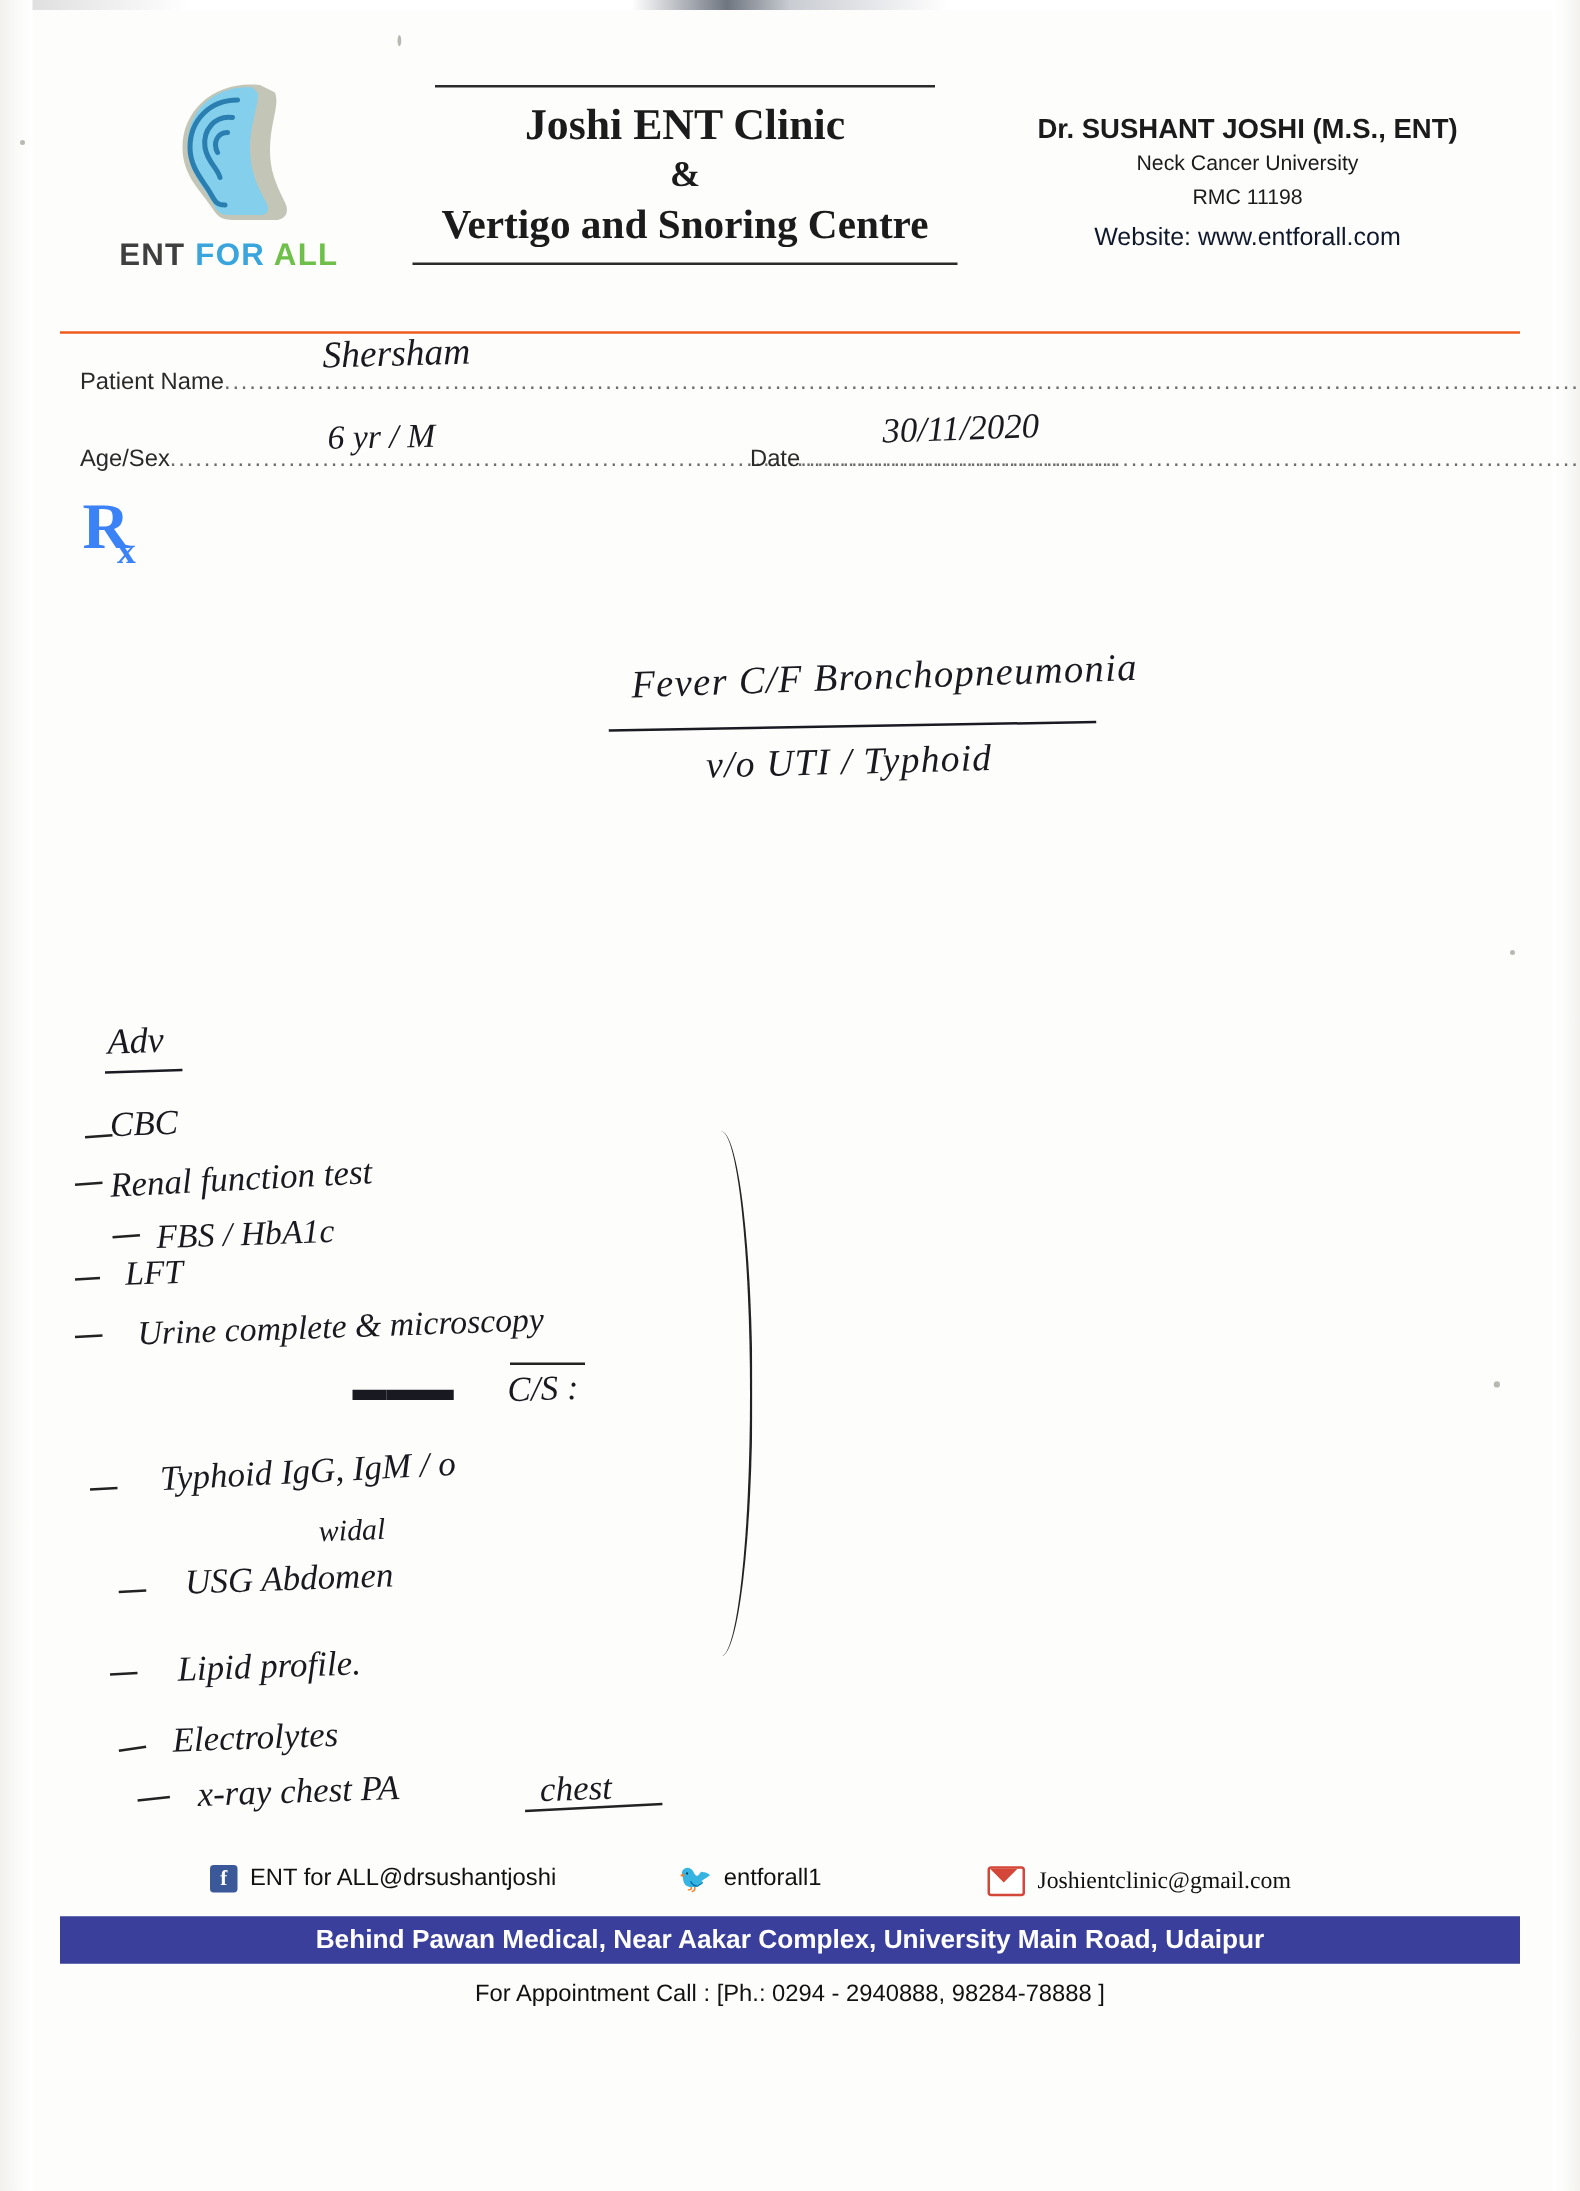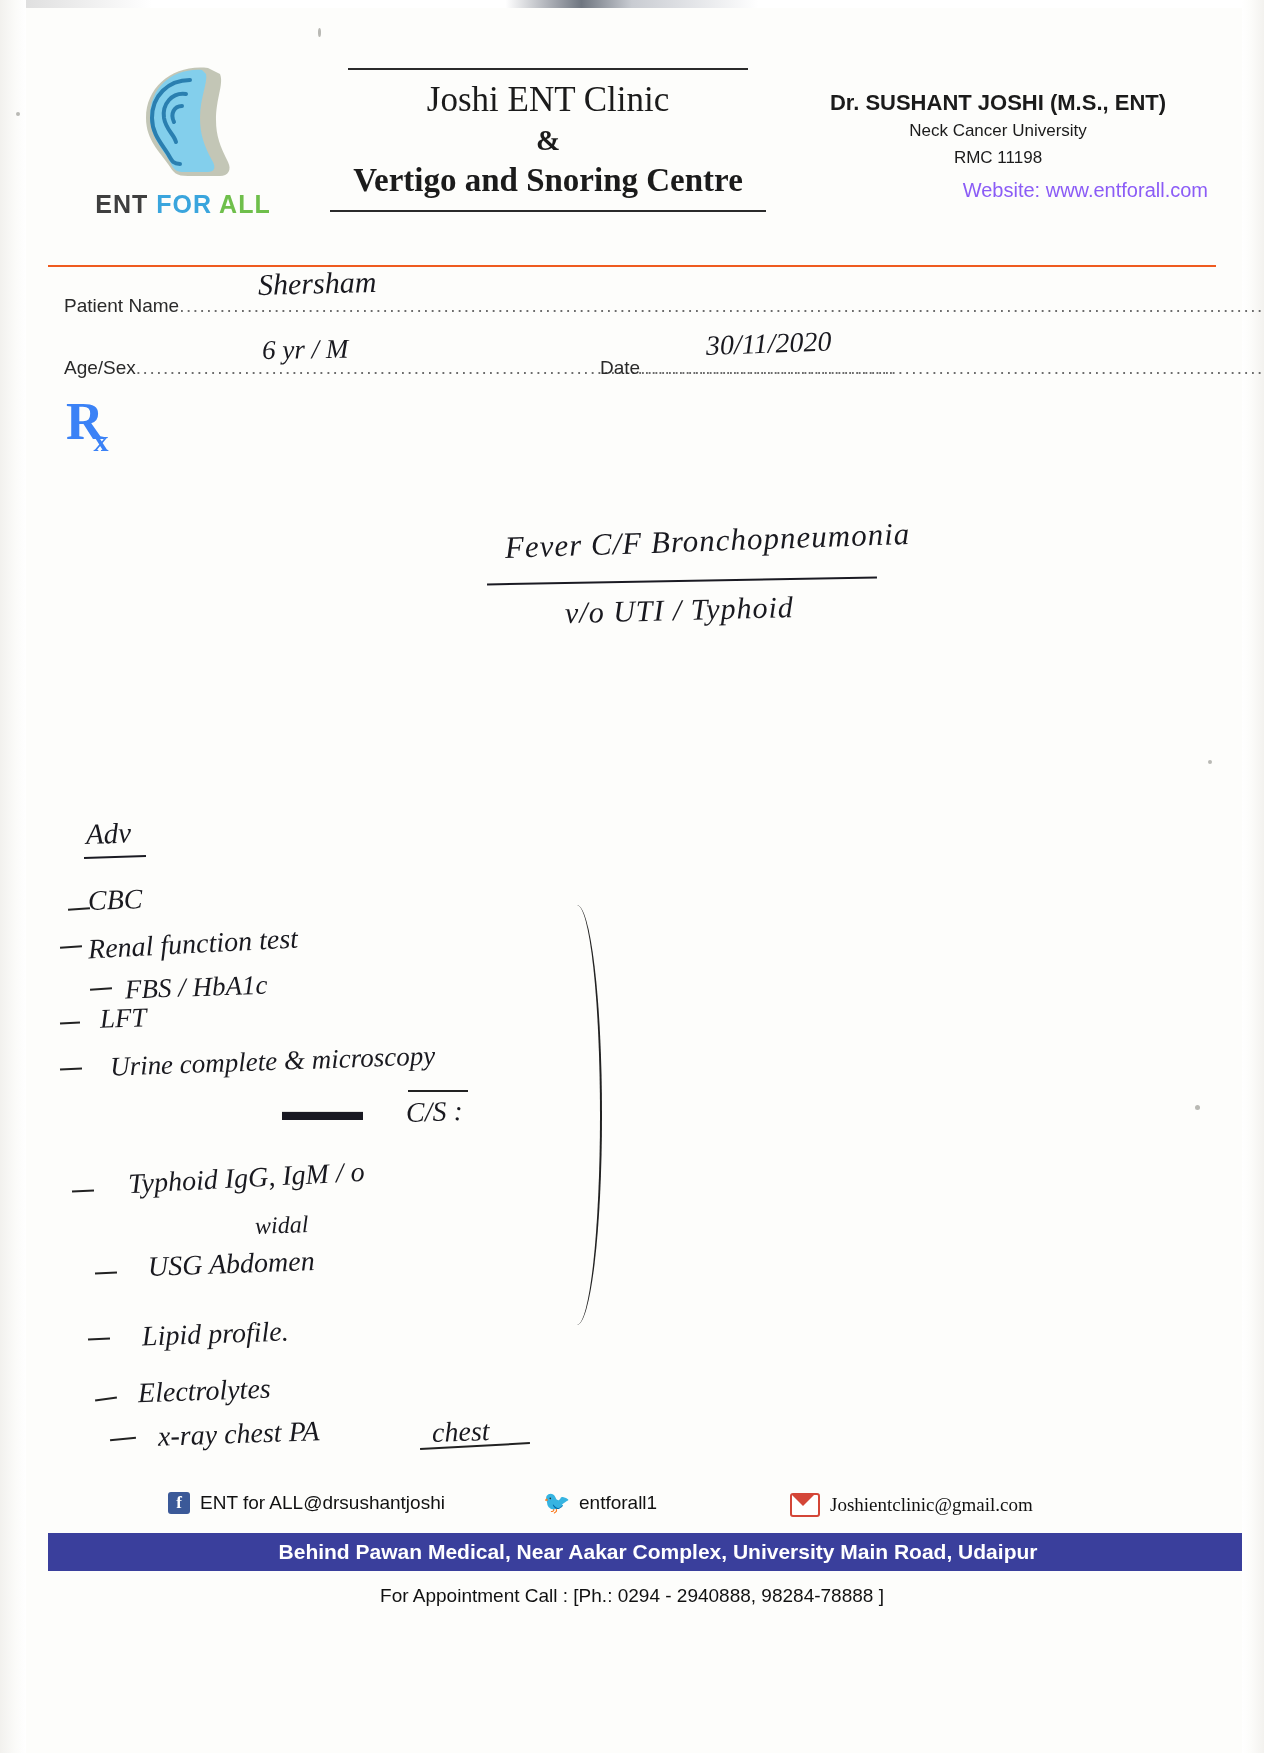--- a/index.html
+++ b/index.html
@@ -86,21 +86,21 @@
   .clinic-title .rule {
     height: 2px;
     background: #2b2b2b;
     margin: 6px 30px 8px 30px;
   }
   .clinic-title .rule.bottom {
     margin: 8px 12px 0 12px;
   }
   .clinic-title .l1 {
     font-size: 35px;
-    font-weight: normal;
+    font-weight: bold;
     line-height: 44px;
   }
   .clinic-title .l2 {
     font-size: 29px;
     font-weight: bold;
     line-height: 36px;
   }
   .clinic-title .l3 {
     font-size: 33px;
     font-weight: bold;
@@ -122,24 +122,23 @@
   .doctor-block .dspec {
     font-size: 17px;
     line-height: 25px;
   }
   .doctor-block .drmc {
     font-size: 17px;
     line-height: 30px;
   }
   .doctor-block .dweb {
     font-size: 20px;
-    color: #8b5cf6;
+    color: #0f172a;
     line-height: 30px;
     margin-top: 2px;
-    text-align: right;
   }
 
   .header-rule {
     position: absolute;
     left: 48px;
     top: 265px;
     width: 1168px;
     height: 2px;
     background: #ef5b1f;
   }
@@ -286,21 +285,20 @@
     position: absolute;
     left: 48px; top: 1533px;
     width: 1168px;
     height: 38px;
     background: #3a3f9c;
     color: #ffffff;
     font-size: 21px;
     font-weight: bold;
     text-align: center;
     line-height: 38px;
-    padding-left: 26px;
   }
   .appointment {
     position: absolute;
     left: 48px; top: 1585px;
     width: 1168px;
     text-align: center;
     font-size: 19px;
     color: #111;
   }
 </style>

